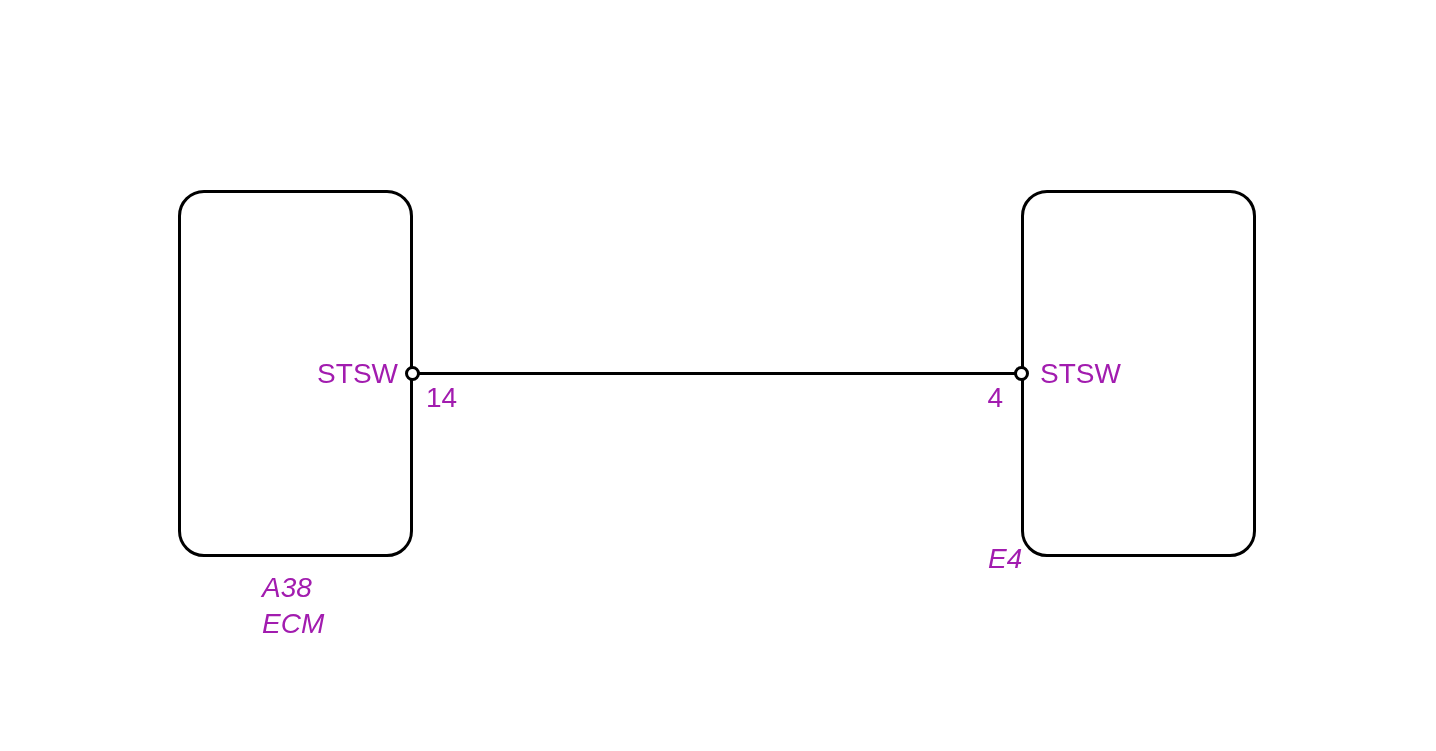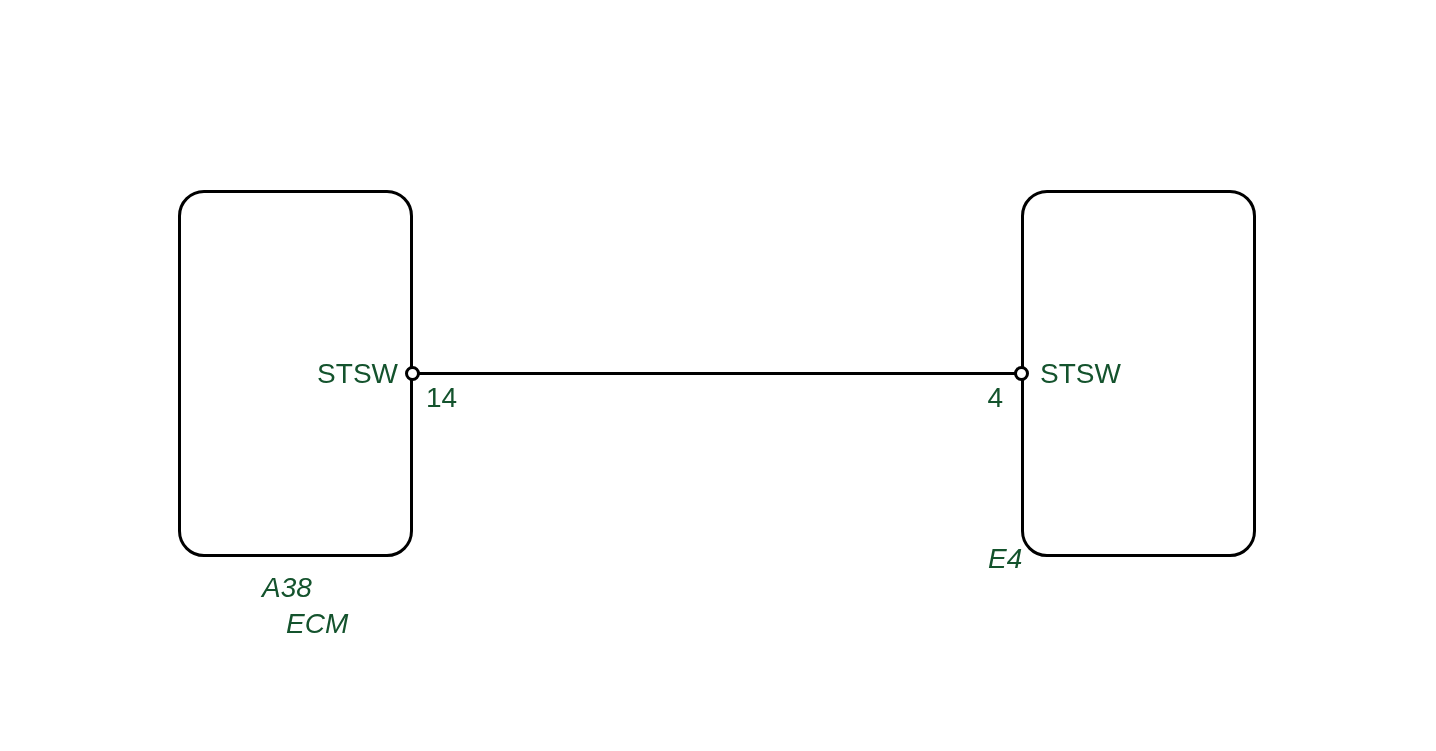--- a/index.html
+++ b/index.html
@@ -6,21 +6,21 @@
     margin: 0;
     padding: 0;
     background: #ffffff;
   }
   .canvas {
     position: relative;
     width: 1436px;
     height: 751px;
     background: #ffffff;
     font-family: "Liberation Sans", sans-serif;
-    color: #14532d;
+    color: #a21caf;
     overflow: hidden;
   }
   .connector-box {
     position: absolute;
     width: 235px;
     height: 367px;
     top: 190px;
     border: 3px solid #000000;
     border-radius: 26px;
     box-sizing: border-box;
@@ -77,21 +77,21 @@
     text-align: right;
   }
   .component-label {
     position: absolute;
     font-size: 28px;
     line-height: 36px;
     font-style: italic;
   }
   .label-left  { left: 262px; top: 570px; width: 320px; }
   .label-right { left: 988px; top: 541px; width: 320px; }
-  .component-name { white-space: normal; margin-left: 24px; }
+  .component-name { white-space: normal; }
 </style>
 </head>
 <body>
 
 <div class="canvas">
 
   <div class="connector-box box-left"></div>
 
   <div class="connector-box box-right"></div>
 

